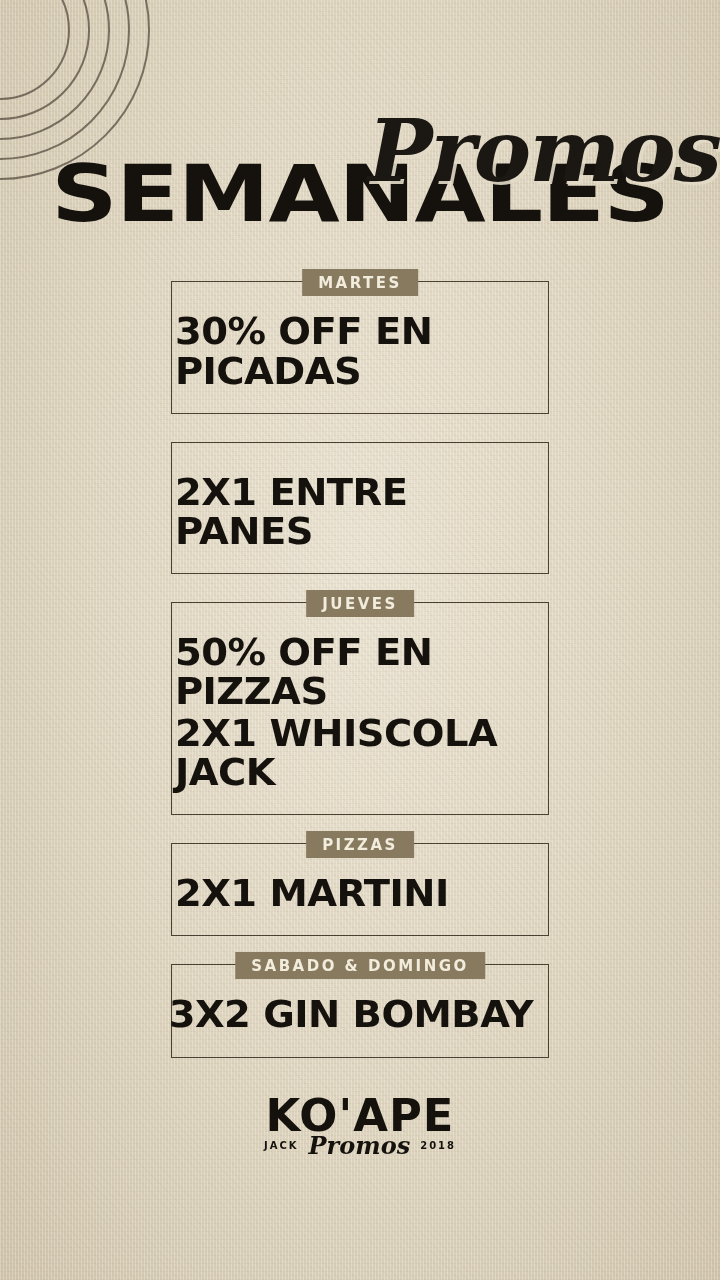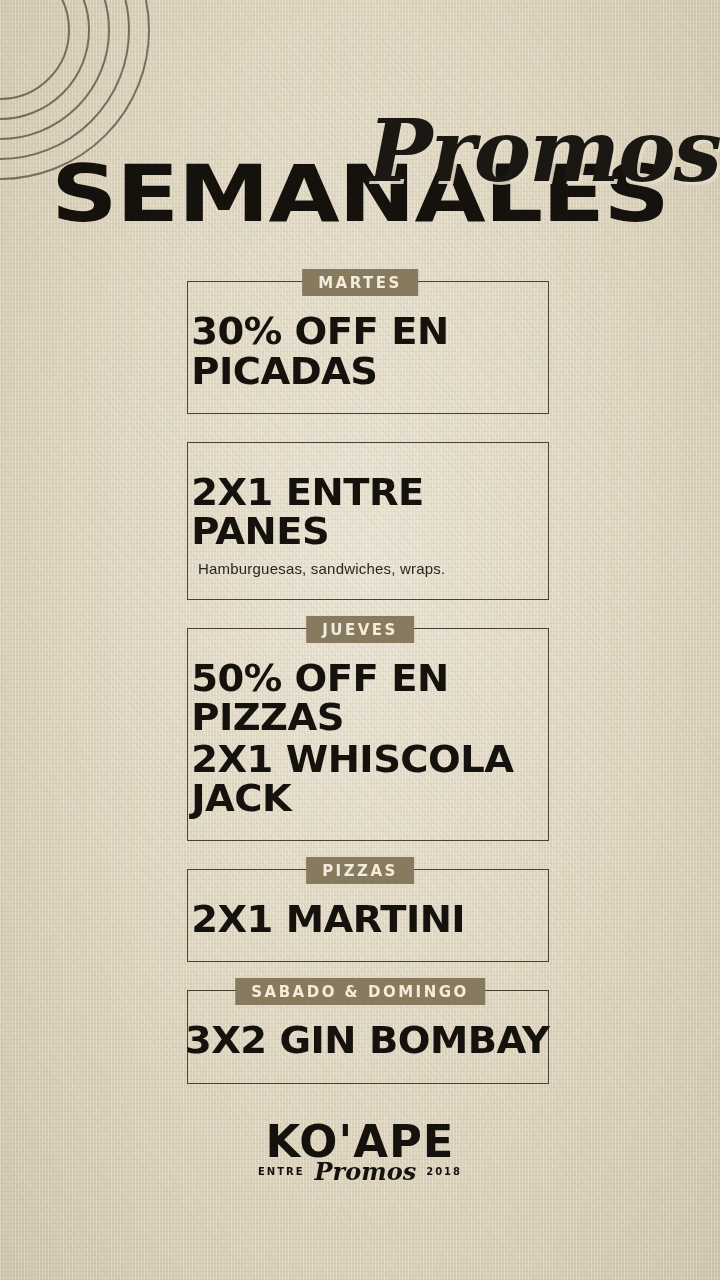--- a/index.html
+++ b/index.html
@@ -79,21 +79,20 @@
 
   
   .promos {
     margin: 54px auto 0;
     width: 378px;
   }
 
   .promo {
     position: relative;
     margin-bottom: 28px;
-    padding-left: 16px;
   }
 
   .promo-frame {
     border: 1.5px solid #4b4133;
     padding: 30px 10px 22px;
     text-align: left;
   }
 
   .day-tag {
     position: absolute;
@@ -206,21 +205,20 @@
     <div class="promo">
       <div class="day-tag">MARTES</div>
       <div class="promo-frame">
         <div class="deal">30% OFF EN PICADAS</div>
       </div>
     </div>
 
     <div class="promo">
       <div class="promo-frame">
         <div class="deal">2X1 ENTRE PANES</div>
-        <div class="sub">Hamburguesas, sandwiches, wraps.</div>
       </div>
     </div>
 
     <div class="promo">
       <div class="day-tag">JUEVES</div>
       <div class="promo-frame">
         <div class="deal">50% OFF EN PIZZAS</div>
         <div class="deal">2X1 WHISCOLA JACK</div>
       </div>
     </div>
@@ -237,19 +235,19 @@
       <div class="promo-frame">
         <div class="deal">3X2 GIN BOMBAY</div>
       </div>
     </div>
 
   </div>
 
   <div class="footer">
     <div class="logo-main">KO'APE</div>
     <div class="logo-sub-row">
-      <span class="logo-estd">ENTRE</span>
+      <span class="logo-estd">JACK</span>
       <span class="logo-script">Promos</span>
       <span class="logo-year">2018</span>
     </div>
   </div>
 
 </div>
 
 </body></html>

